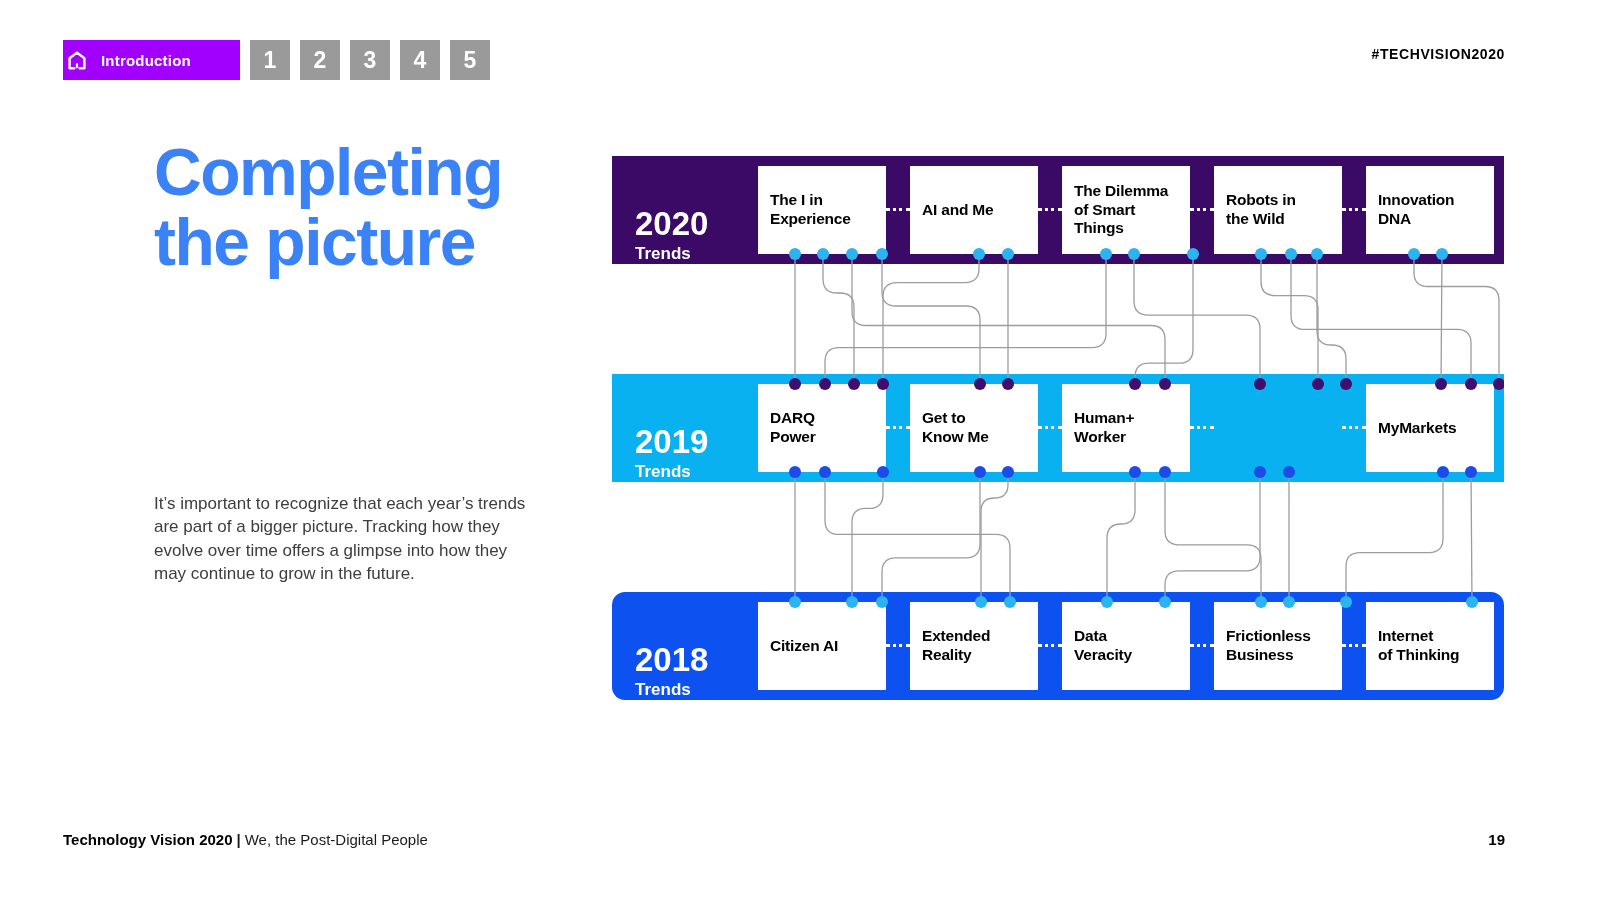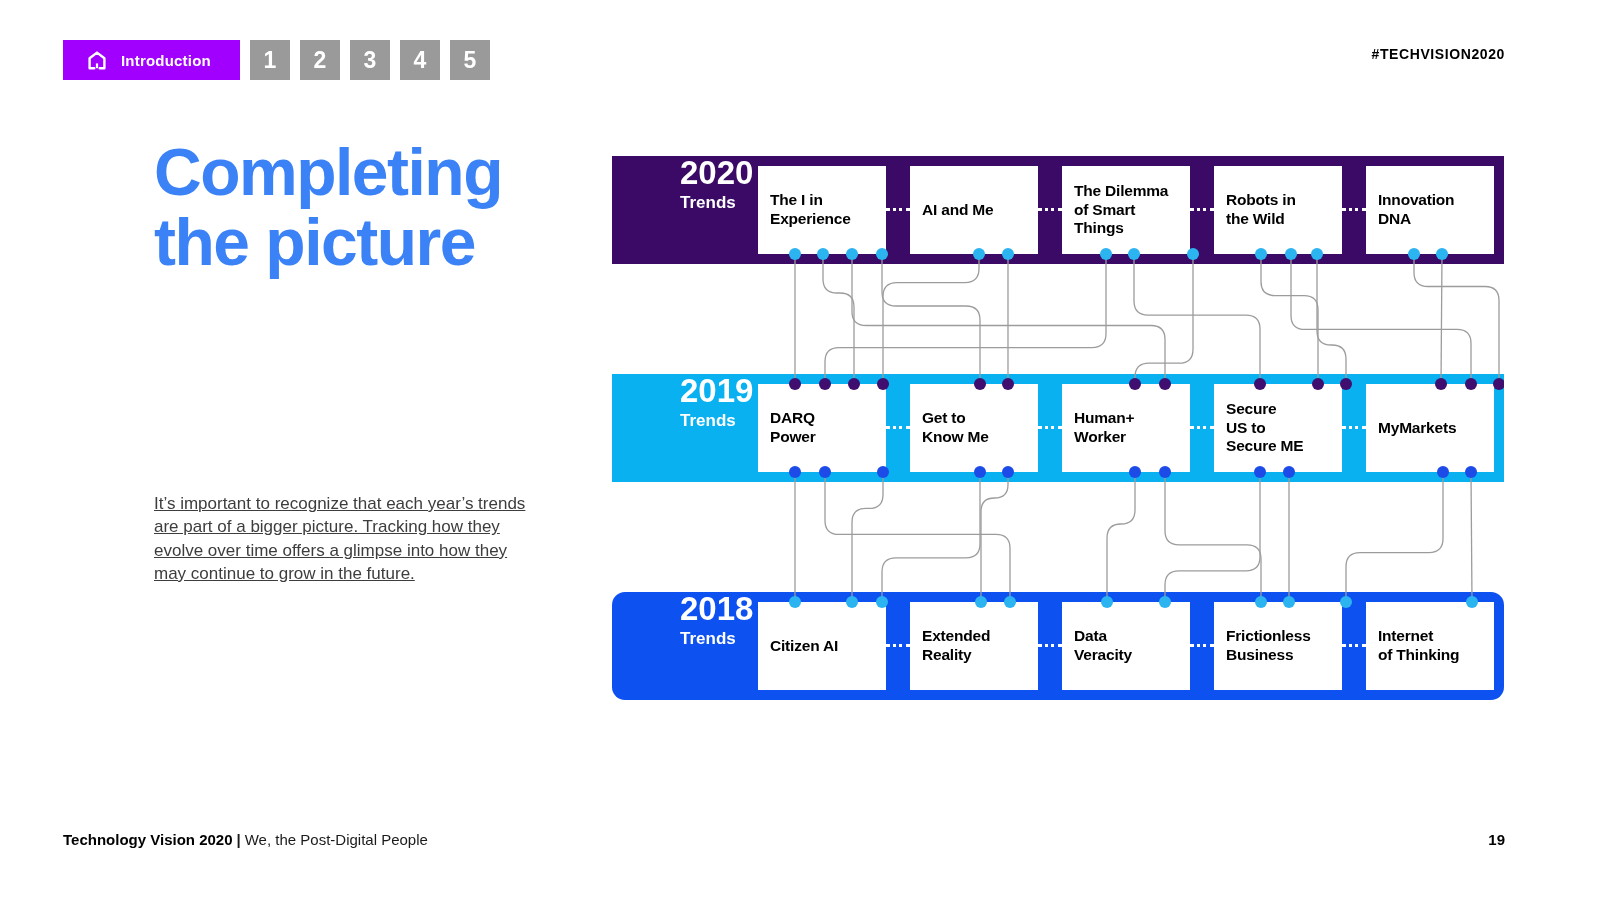--- a/index.html
+++ b/index.html
@@ -2,40 +2,40 @@
 <html><head>
 <meta charset="utf-8">
 <style>
   html,body{margin:0;padding:0;background:#e8e8e8;}
   .slide{position:relative;width:1600px;height:900px;background:#ffffff;overflow:hidden;
          font-family:"Liberation Sans", sans-serif;}
 
   
   .topnav{position:absolute;left:63px;top:40px;height:40px;display:flex;align-items:center;}
   .navhome{width:177px;height:40px;background:#a100ff;color:#fff;display:flex;align-items:center;
-           gap:12px;padding-left:22px;box-sizing:border-box;cursor:pointer;}
+           gap:12px;padding-left:2px;box-sizing:border-box;cursor:pointer;}
   .navhome .homelabel{font-size:15px;font-weight:bold;letter-spacing:.2px;}
   .navnum{width:40px;height:40px;background:#9a9a9a;color:#fff;font-size:23px;font-weight:bold;
           display:flex;align-items:center;justify-content:center;margin-left:10px;cursor:pointer;}
   .hashtag{position:absolute;right:95px;top:46px;font-size:14px;font-weight:bold;color:#000;
            letter-spacing:.6px;}
 
   
   .title{position:absolute;left:154px;top:138px;font-size:66px;line-height:1.06;font-weight:bold;
          color:#3b82f6;letter-spacing:-1.5px;white-space:pre-line;margin:0;}
   .lead{position:absolute;left:154px;top:338px;width:345px;font-size:23px;line-height:1.16;
         font-weight:bold;color:#000;margin:0;letter-spacing:-.2px;}
   .bodytext{position:absolute;left:154px;top:492px;width:375px;font-size:17px;line-height:1.37;
-        color:#3d3d3d;margin:0;text-decoration:underline;}
+        color:#3d3d3d;margin:0;}
 
   
   .diagram{position:absolute;left:612px;top:156px;width:892px;height:544px;}
   .band{position:absolute;left:0;width:892px;height:108px;}
   .yearblock{position:absolute;left:0;top:0;width:146px;height:108px;display:flex;
-             flex-direction:column;justify-content:flex-start;padding-left:68px;box-sizing:border-box;color:#fff;}
+             flex-direction:column;justify-content:flex-end;padding-left:23px;box-sizing:border-box;color:#fff;}
   .year{font-size:33px;font-weight:bold;line-height:1;}
   .trendsword{font-size:17px;font-weight:bold;margin-top:4px;}
   .card{position:absolute;top:10px;width:128px;height:88px;background:#fff;display:flex;
         align-items:center;box-sizing:border-box;padding-left:12px;padding-right:6px;}
   .cardtext{font-size:15.5px;font-weight:bold;color:#000;line-height:1.22;white-space:pre-line;
             letter-spacing:-.2px;}
   .c0{left:146px;} .c1{left:298px;} .c2{left:450px;} .c3{left:602px;} .c4{left:754px;}
   .dotline{position:absolute;height:0;border-top:3px dotted #ffffff;top:52px;width:24px;}
   #linksvg{position:absolute;left:0;top:0;pointer-events:none;}
 
@@ -124,25 +124,20 @@
           <span class="cardtext">DARQ
 Power</span>
         </div>
       <div class="card c1">
           <span class="cardtext">Get to
 Know Me</span>
         </div>
       <div class="card c2">
           <span class="cardtext">Human+
 Worker</span>
-        </div>
-      <div class="card c3">
-          <span class="cardtext">Secure
-US to
-Secure ME</span>
         </div>
       <div class="card c4">
           <span class="cardtext">MyMarkets</span>
         </div>
     <div class="dotline" style="left: 274px;"></div>
         <div class="dotline" style="left: 426px;"></div>
         <div class="dotline" style="left: 578px;"></div>
         <div class="dotline" style="left: 730px;"></div>
       </div>
 

